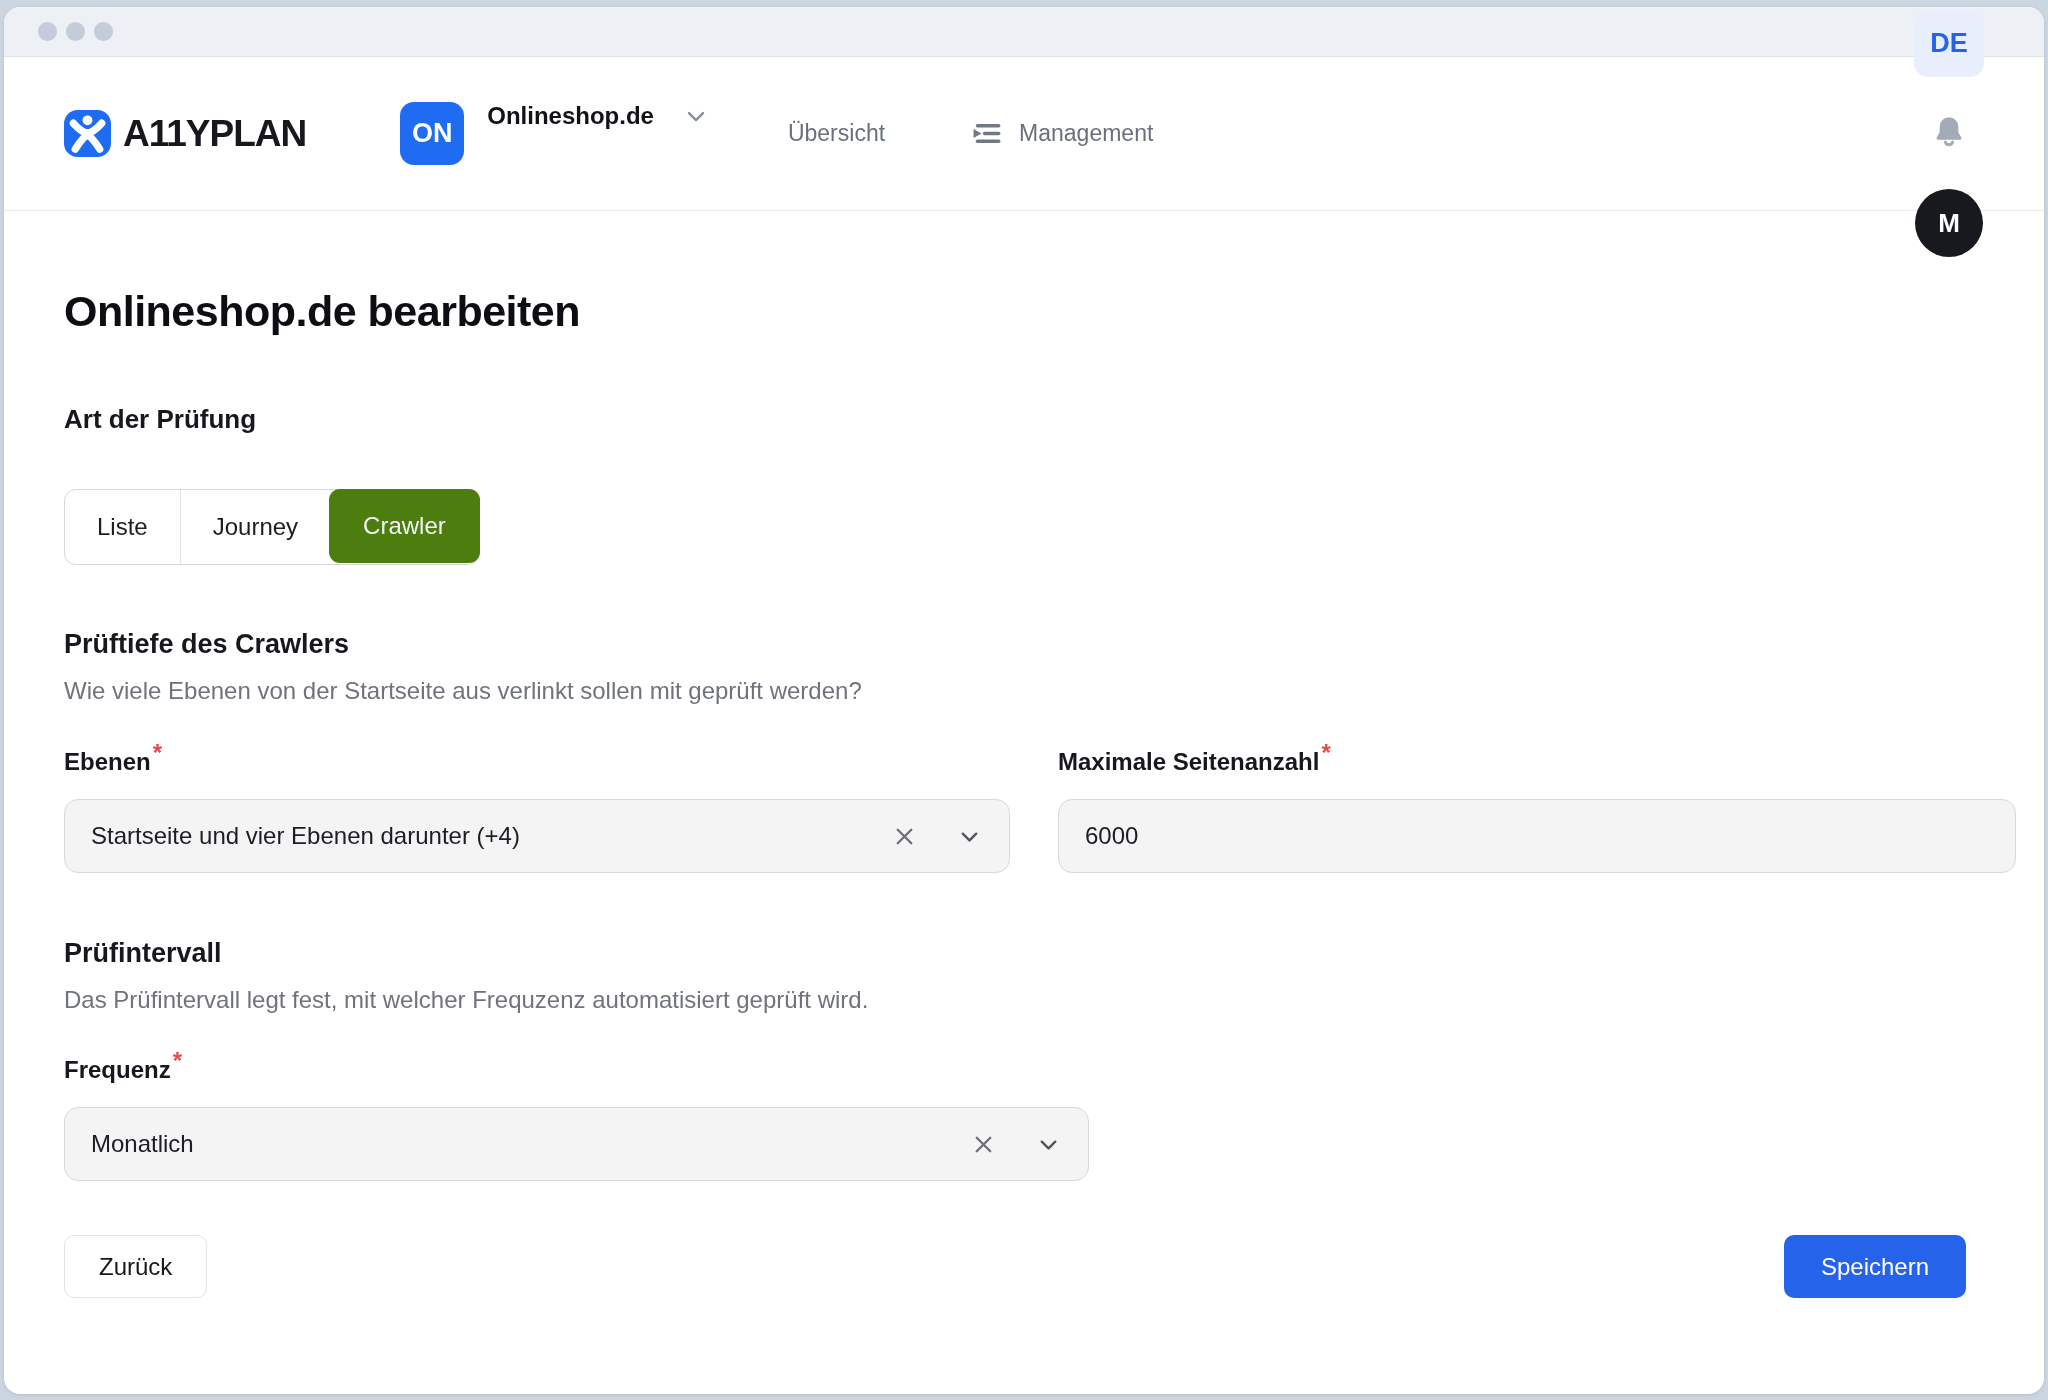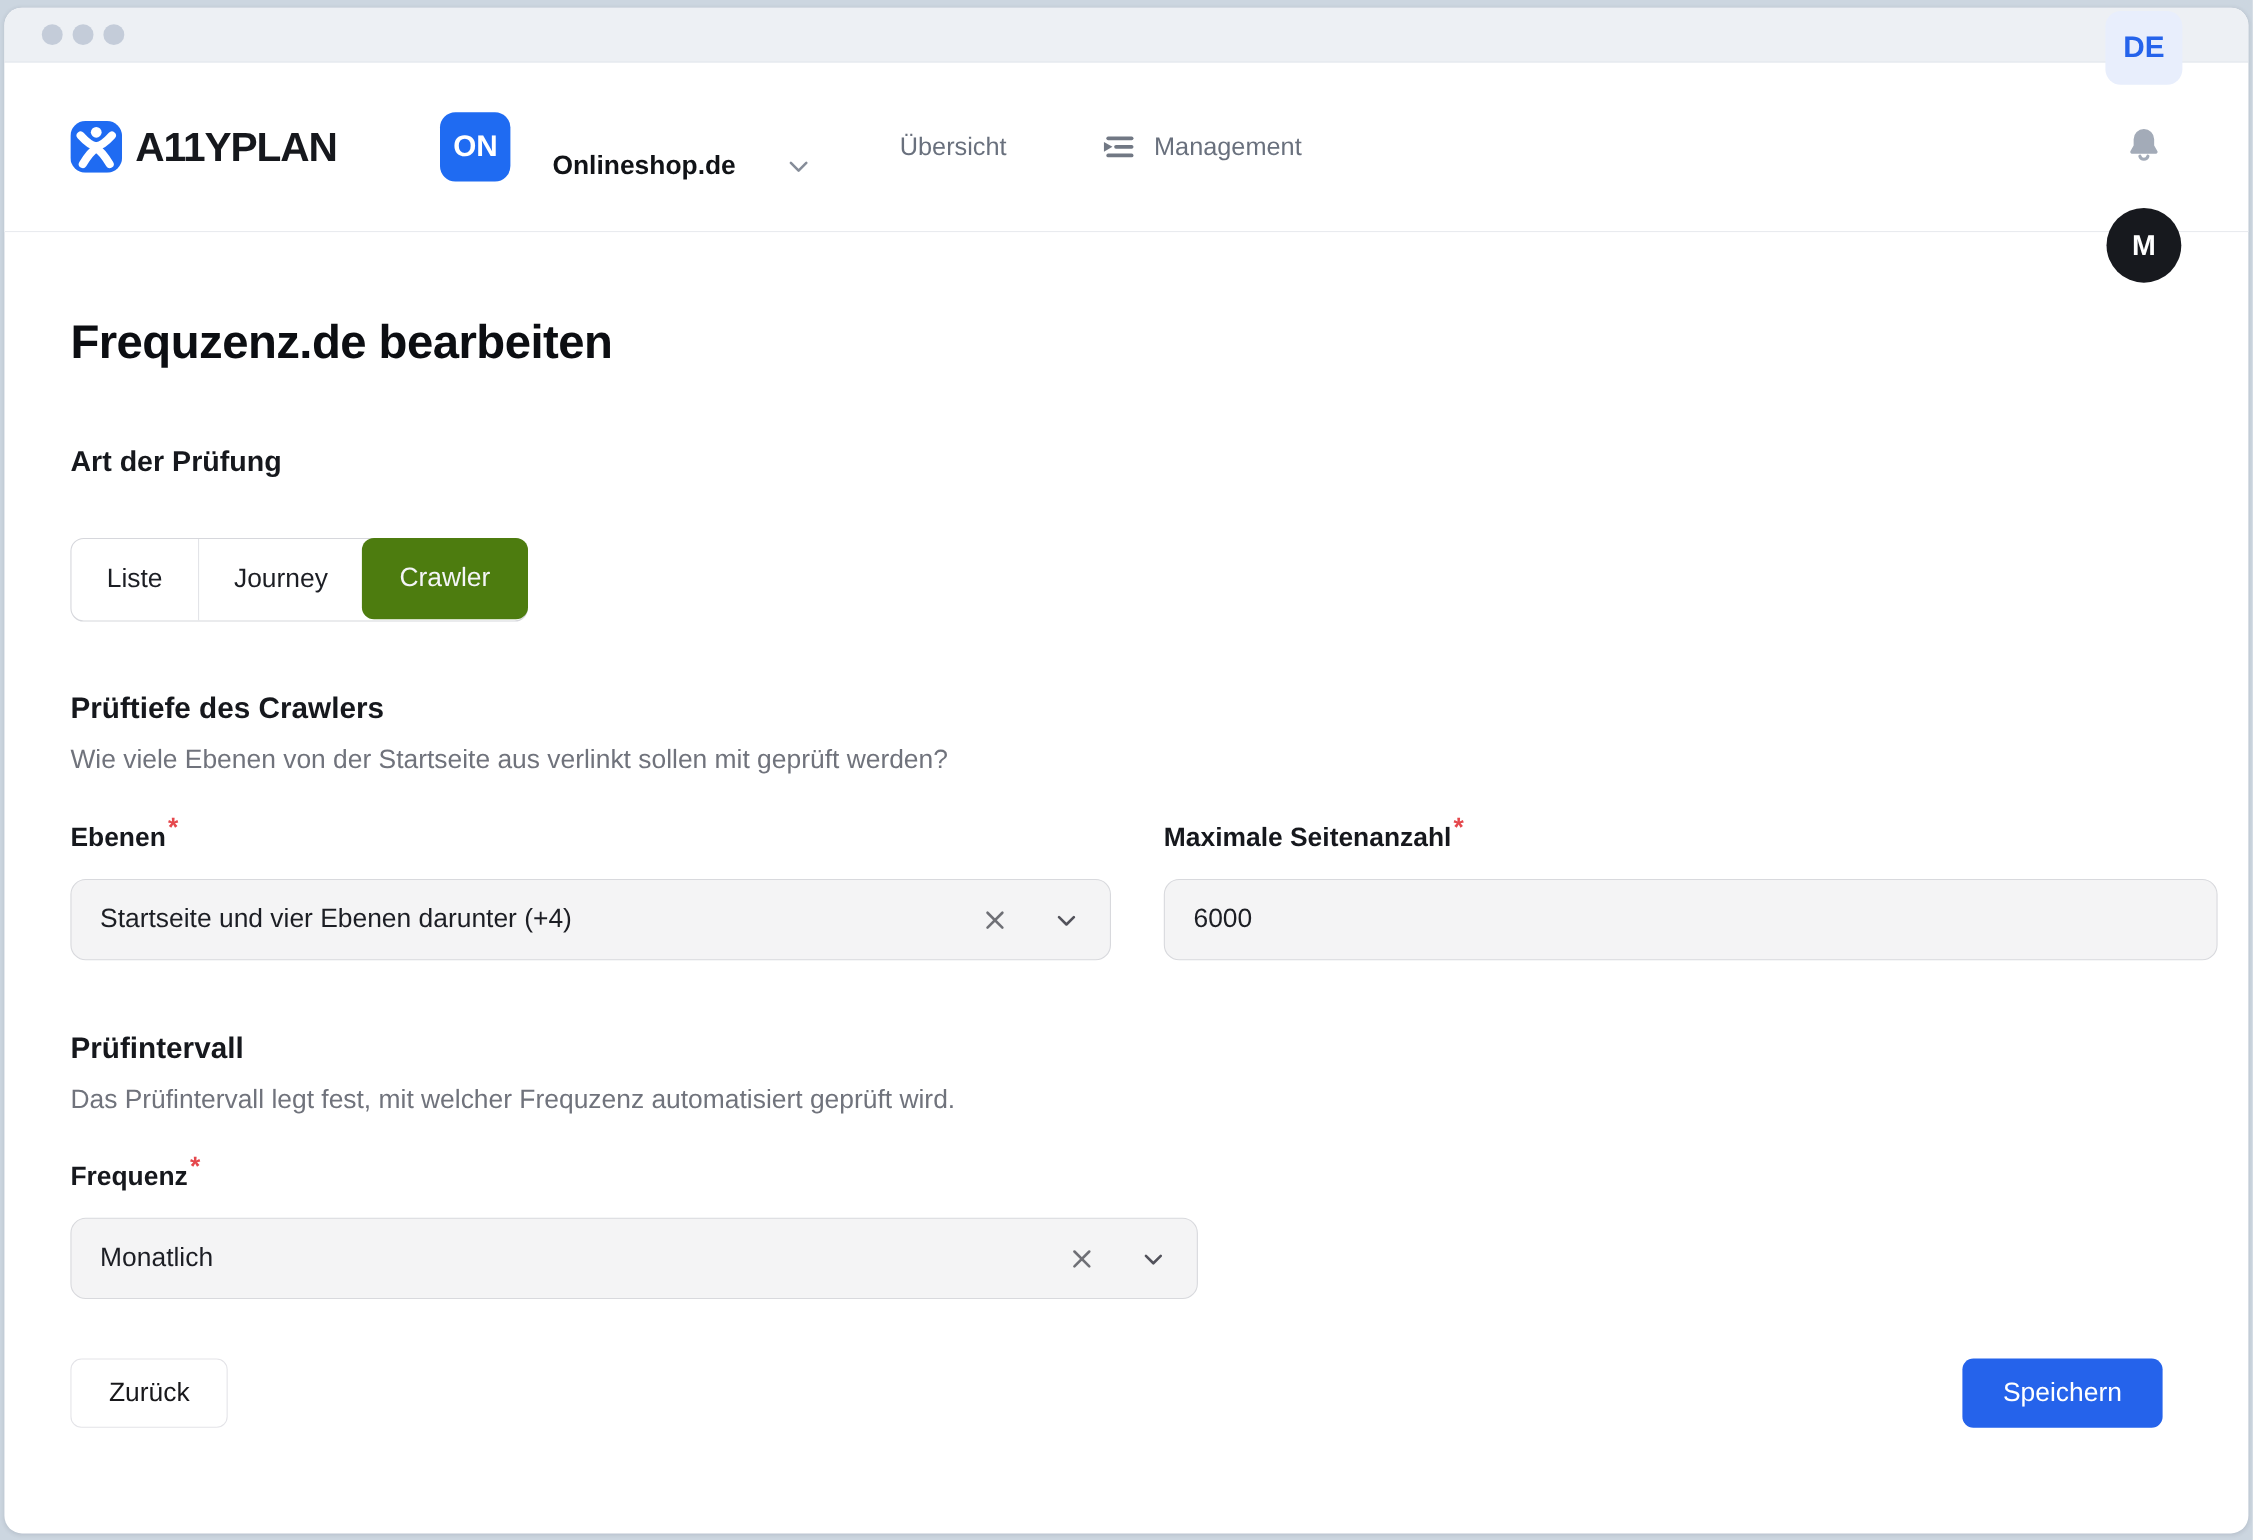--- a/index.html
+++ b/index.html
@@ -33,25 +33,24 @@
     display: flex; align-items: center;
     padding: 0 60px;
     border-bottom: 1px solid #e9ebef;
     background: #fff;
   }
   .brand { display: flex; align-items: center; gap: 12px; cursor: pointer; }
   .brand-text {
     font-size: 37px; font-weight: bold; color: #16181d; letter-spacing: -1px;
   }
   .site-selector {
-    display: flex; align-items: flex-end;
+    display: flex; align-items: flex-start;
     margin-left: 94px;
     background: none; border: none; cursor: pointer;
     font-family: inherit;
-    gap: 15px;
   }
   .site-badge {
     width: 64px; height: 63px; border-radius: 14px;
     background: #1f6bf2; color: #fff;
     font-size: 27px; font-weight: bold;
     display: flex; align-items: center; justify-content: center;
   }
   .site-name { margin-left: 23px; font-size: 24px; font-weight: bold; color: #111317; }
   .site-chevron { margin-left: 28px; color: #6b7280; display: flex; }
   .nav { display: flex; align-items: center; margin-left: 78px; gap: 86px; }
@@ -204,21 +203,21 @@
             <path d="M9.8 17.4a2.3 2.3 0 0 0 4.4 0" fill="none" stroke="#a3abb8" stroke-width="1.7" stroke-linecap="round"></path>
           </svg>
         </span>
       </button>
       <button class="avatar">M</button>
     </div>
   </header>
 
   <main class="main">
 
-    <h1 class="page-title">Frequzenz.de bearbeiten</h1>
+    <h1 class="page-title">Onlineshop.de bearbeiten</h1>
 
     <div class="label-lg">Art der Prüfung</div>
 
     <div class="segmented">
       <button class="segment">Liste</button>
       <button class="segment">Journey</button>
       <button class="segment selected">Crawler</button>
     </div>
 
     <h2 class="section-heading">Prüftiefe des Crawlers</h2>

